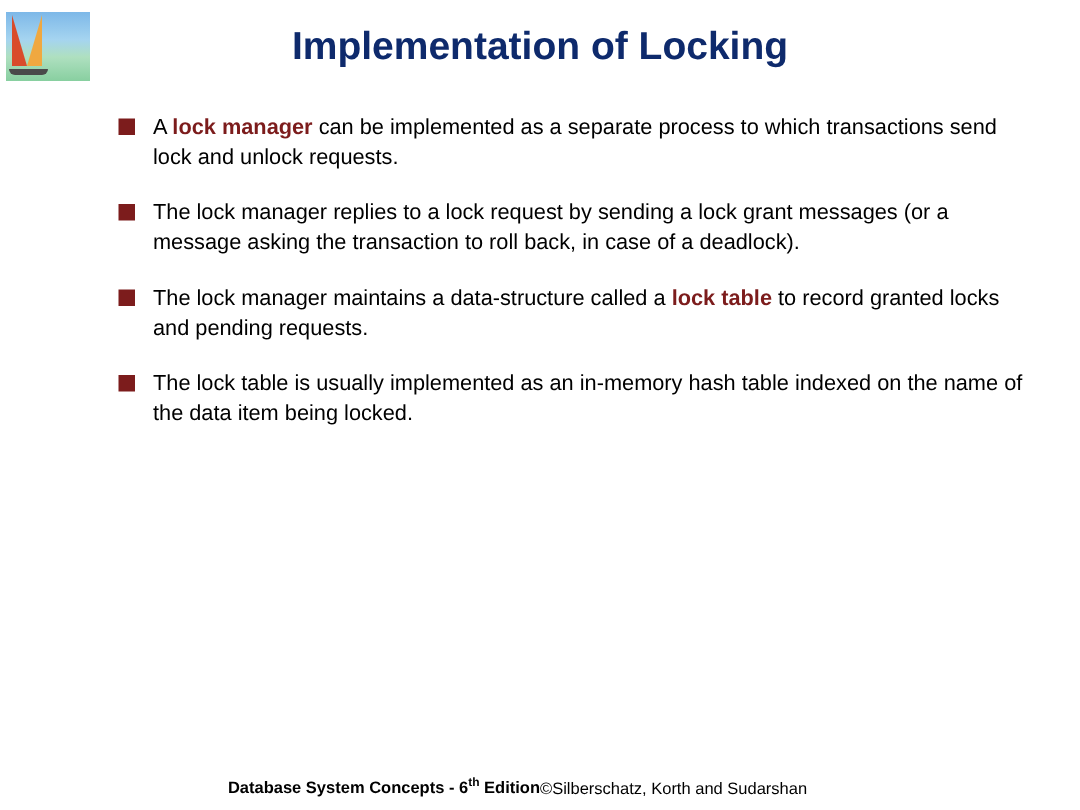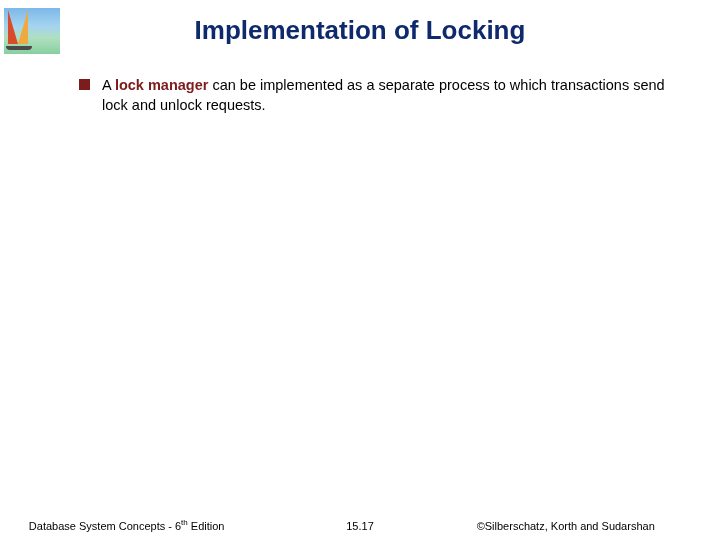--- a/index.html
+++ b/index.html
@@ -76,21 +76,21 @@
     bottom: 8px;
     left: 0;
     width: 100%;
     display: flex;
     justify-content: space-between;
     align-items: baseline;
     padding: 0 10px;
     font-size: 11px;
     color: #000000;
   }
-  .footer-left { flex: 1; text-align: center; }
+  .footer-left { flex: 1; text-align: right; font-weight: bold; }
   .footer-center { flex: 1; text-align: center; }
   .footer-right { flex: 1; text-align: left; }
   sup { font-size: 8px; }
 </style>
 </head>
 <body>
 
 <div class="logo">
   <div class="sail-left"></div>
   <div class="sail-right"></div>
@@ -101,25 +101,42 @@
 
 <div class="content">
 
   <div class="bullet-item">
     <div class="bullet-marker"></div>
     <div class="bullet-text">
       <span>A </span><span class="bold-key">lock manager</span><span> can be implemented as a separate process to which transactions send lock and unlock requests.</span>
     </div>
   </div>
 
+  <div class="bullet-item">
+    <div class="bullet-marker"></div>
+    <div class="bullet-text">
+      <span>The lock manager replies to a lock request by sending a lock grant messages (or a message asking the transaction to roll back, in case of a deadlock).</span>
+    </div>
+  </div>
 
 
+  <div class="bullet-item">
+    <div class="bullet-marker"></div>
+    <div class="bullet-text">
+      <span>The lock manager maintains a data-structure called a </span><span class="bold-key">lock table</span><span> to record granted locks and pending requests.</span>
+    </div>
+  </div>
 
+  <div class="bullet-item">
+    <div class="bullet-marker"></div>
+    <div class="bullet-text">
+      <span>The lock table is usually implemented as an in-memory hash table indexed on the name of the data item being locked.</span>
+    </div>
+  </div>
 
 </div>
 
 <div class="footer">
   <div class="footer-left">
     <span>Database System Concepts - 6</span><sup>th</sup><span> Edition</span>
   </div>
-  <div class="footer-center">15.17</div>
   <div class="footer-right">©Silberschatz, Korth and Sudarshan</div>
 </div>
 
 </body></html>

